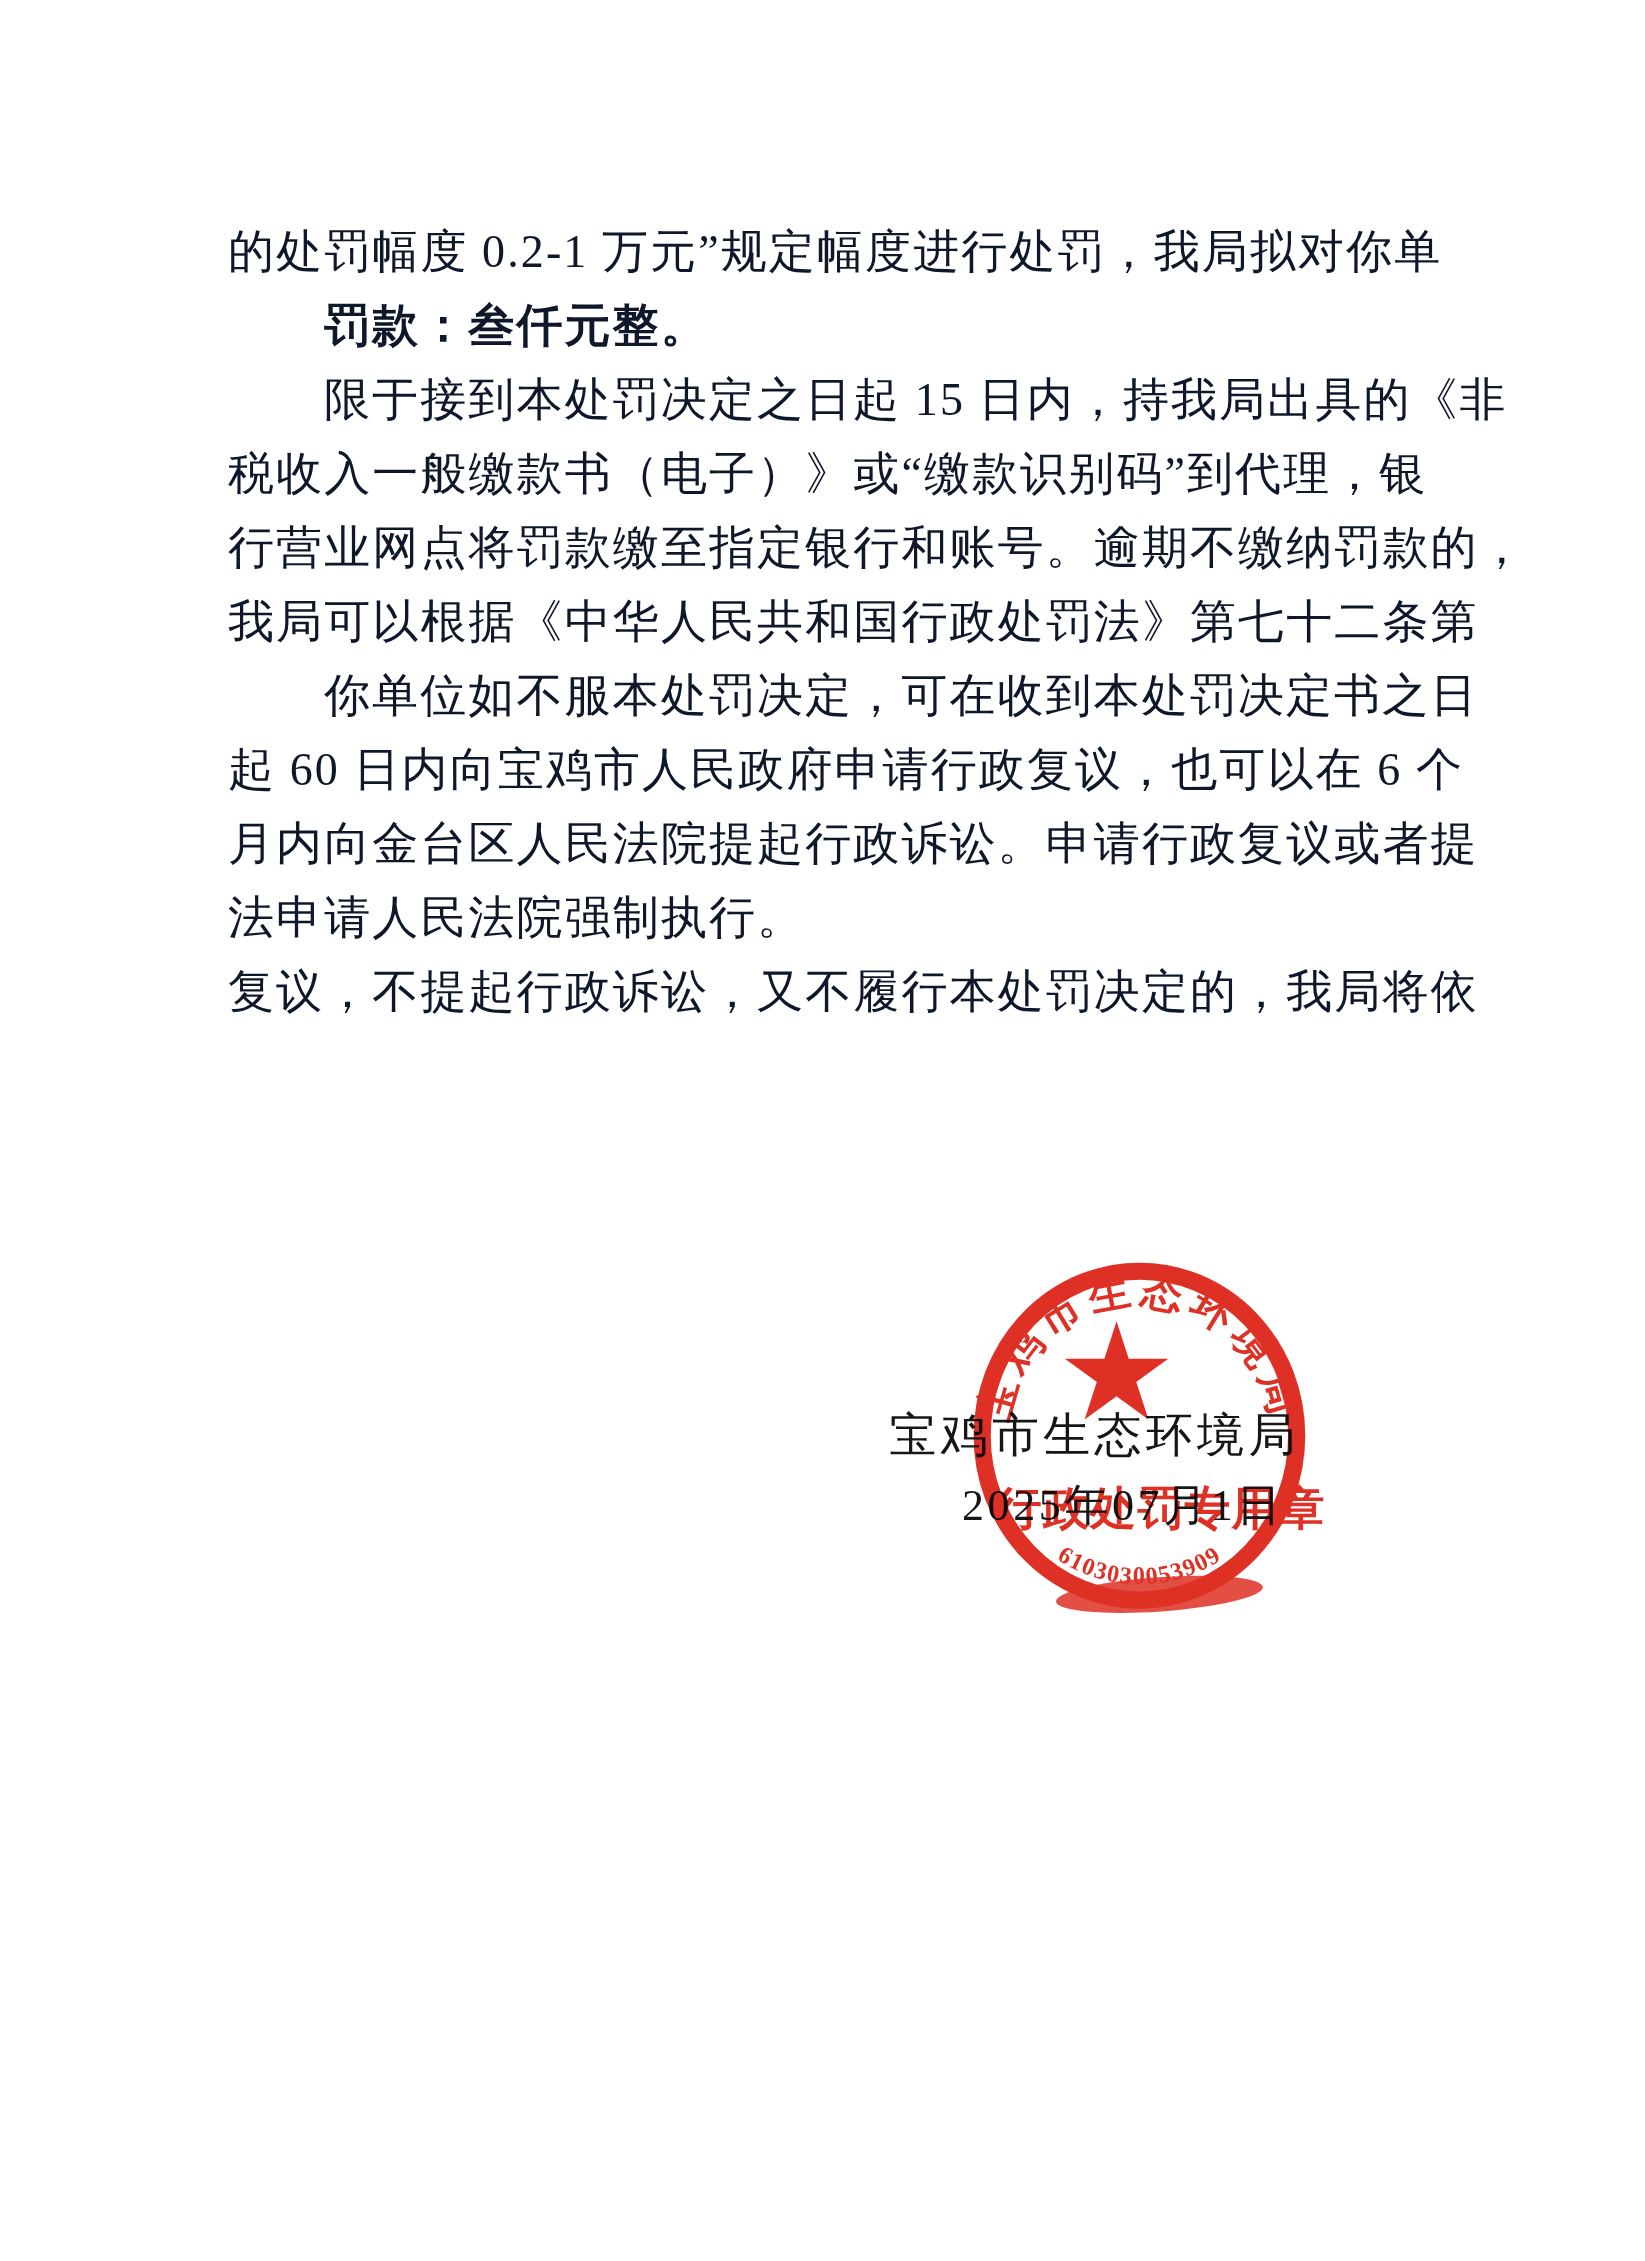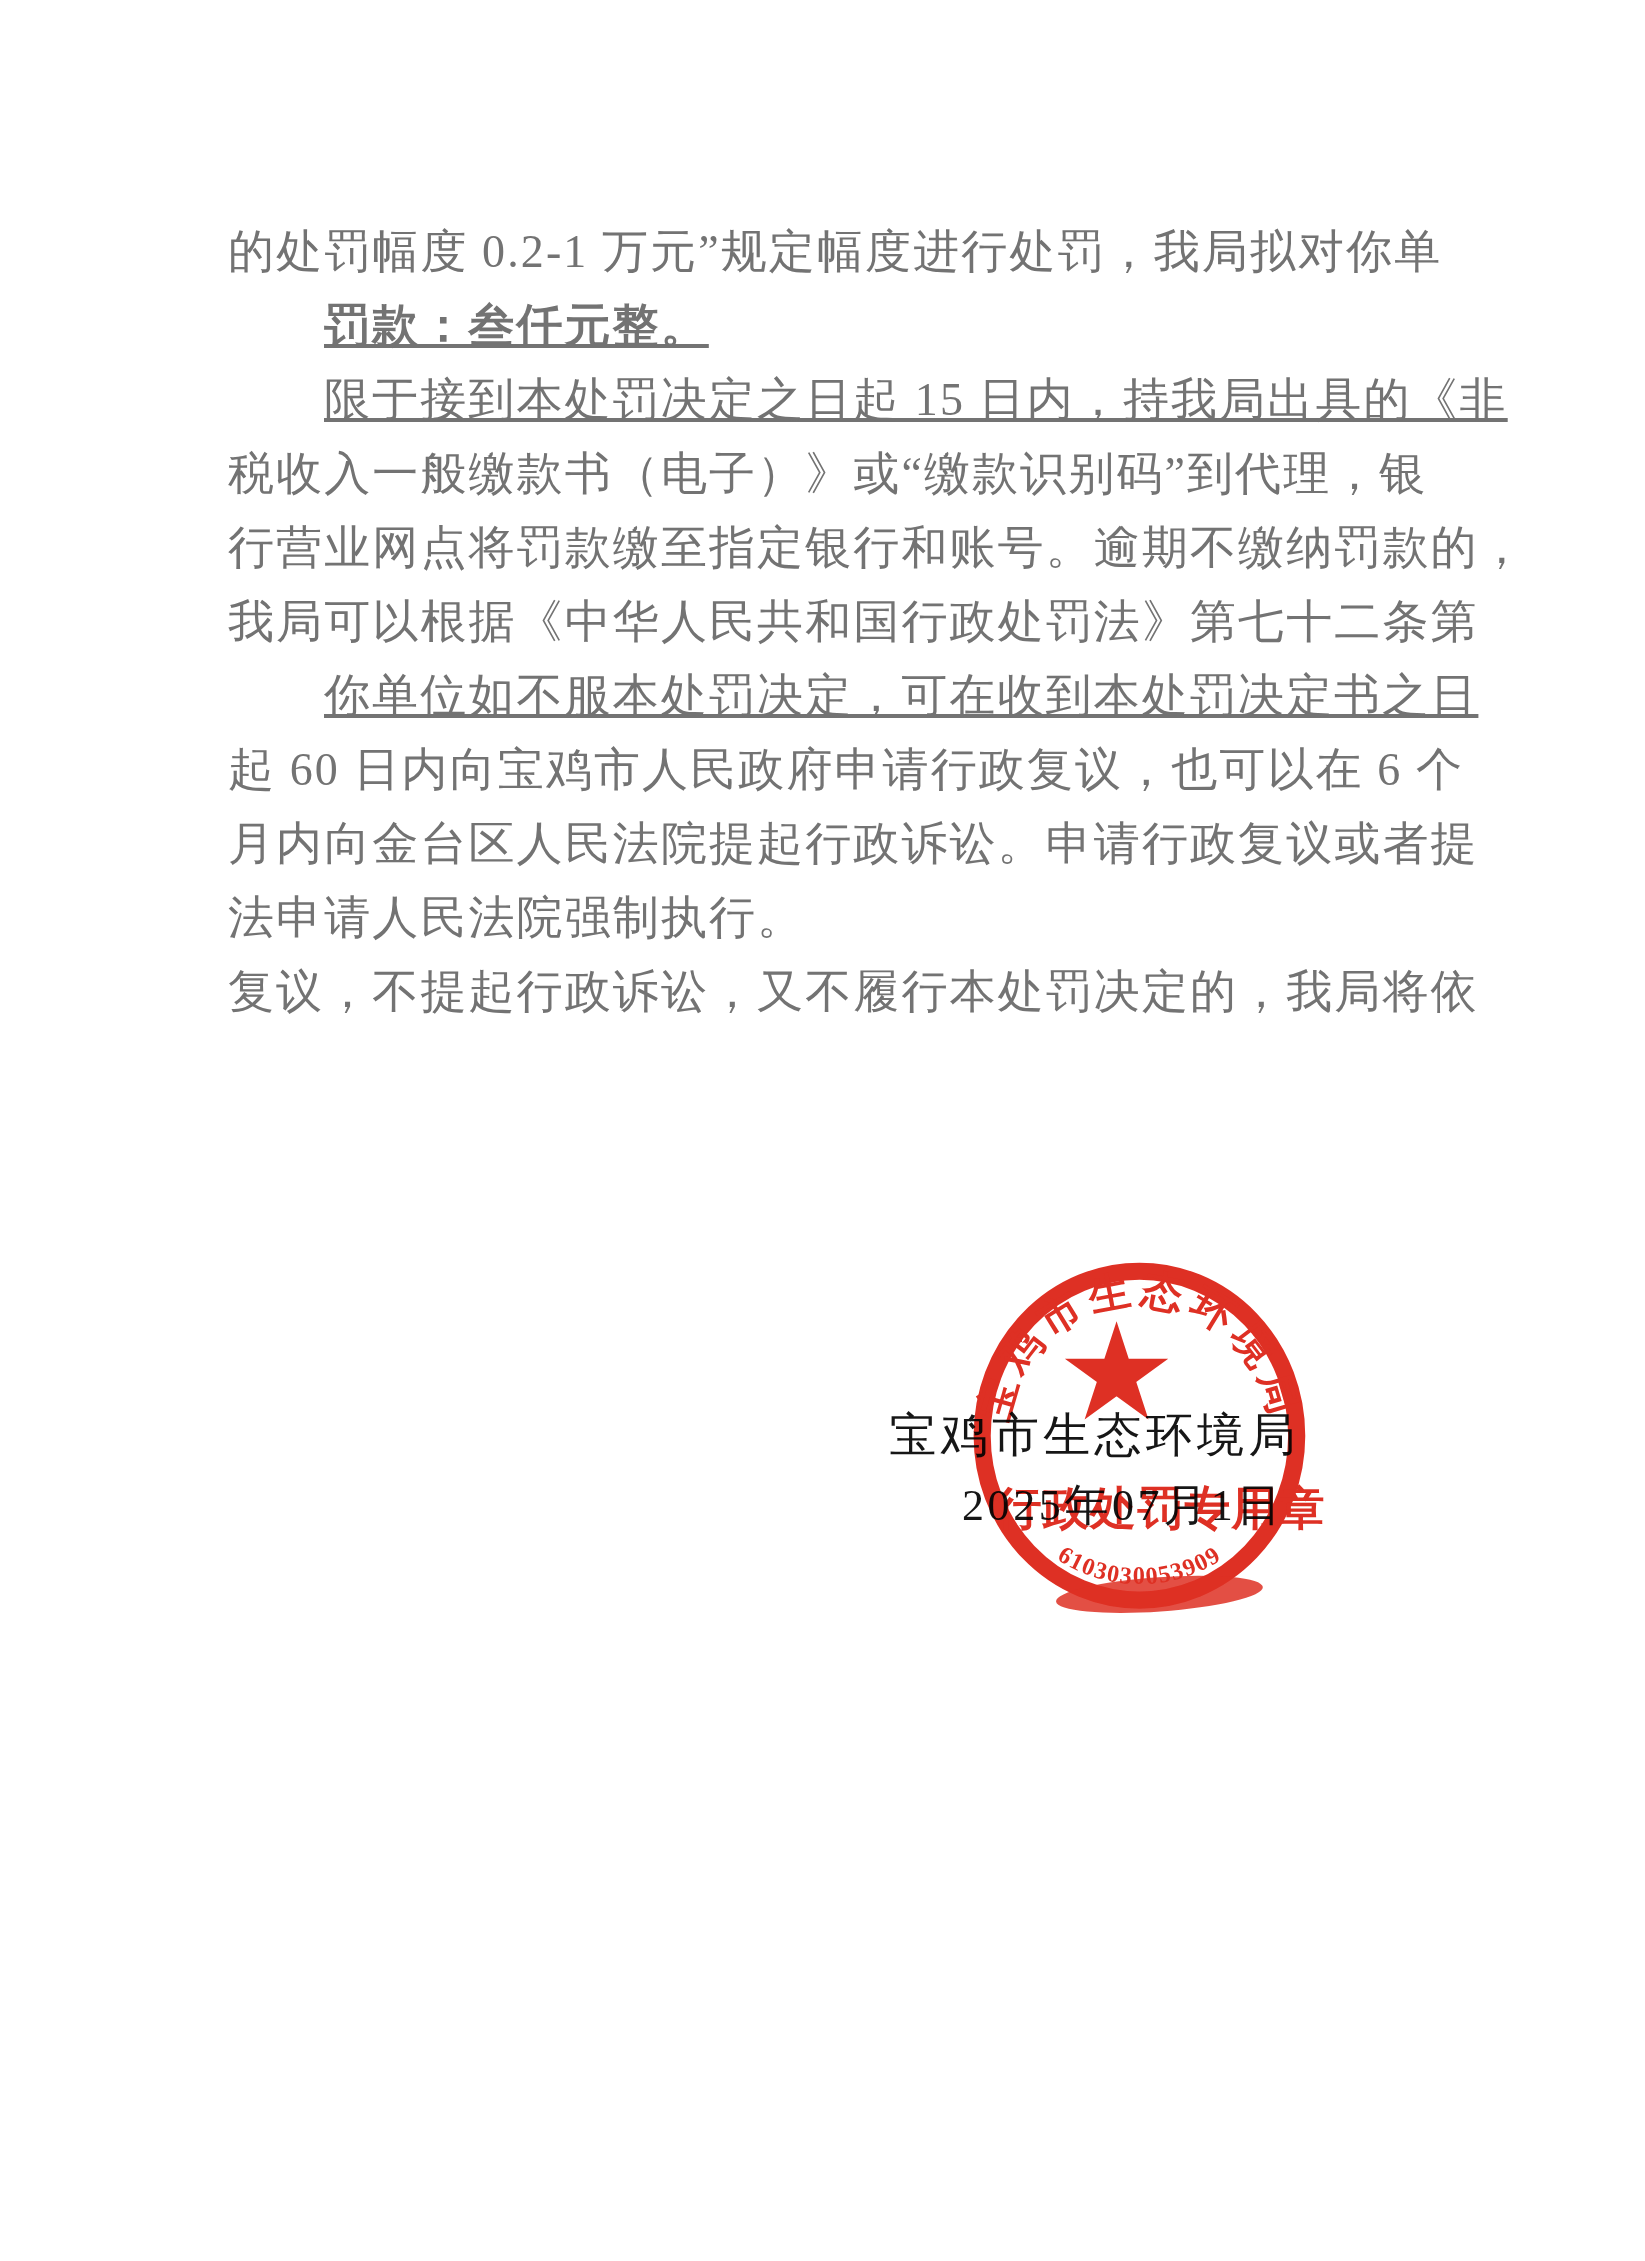--- a/index.html
+++ b/index.html
@@ -9,27 +9,27 @@
     position: relative;
     font-family: "Liberation Serif", "DejaVu Serif", serif;
     overflow: hidden;
   }
   .page { position: absolute; inset: 0; background: #ffffff; }
 
   
   .doc-body {
     position: absolute;
     left: 228px; top: 215px; width: 1216px;
-    color: #737373;
+    color: #0f172a;
     font-size: 46px;
     line-height: 74px;
     letter-spacing: 2.1px;
   }
   .line { white-space: nowrap; height: 74px; }
-  .indent { padding-left: 96px; text-decoration: underline; }
+  .indent { padding-left: 96px; }
   .bold { font-weight: bold; }
 
   
   .issuer {
     position: absolute; left: 880px; top: 1404px; width: 429px;
     text-align: center; font-size: 47px; letter-spacing: 4.3px;
     color: #161616; white-space: nowrap;
   }
   .date {
     position: absolute; left: 894px; top: 1476px; width: 458px;

